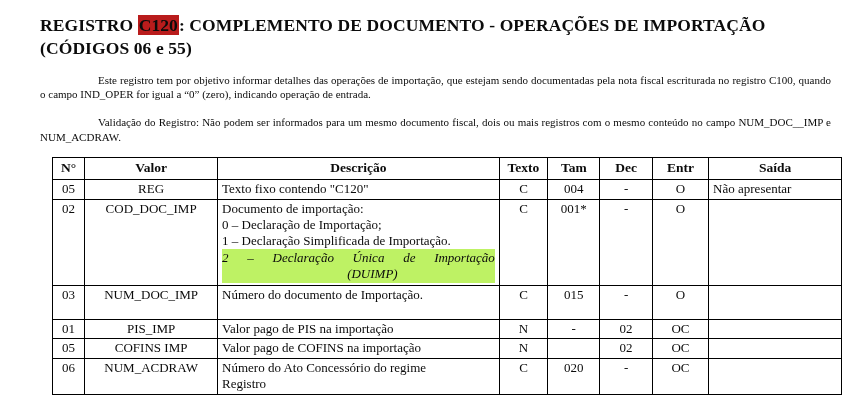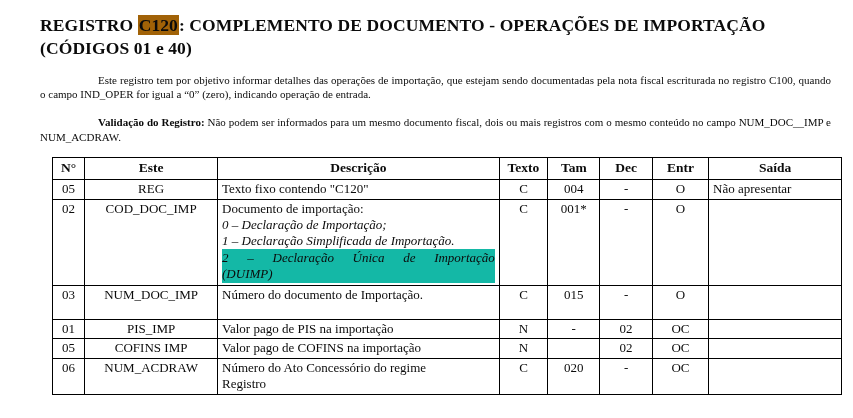--- a/index.html
+++ b/index.html
@@ -25,40 +25,40 @@
   
   .doc-title {
     font-family: "Liberation Serif", serif;
     font-size: 17.5px;
     font-weight: bold;
     line-height: 1.3;
     margin: 6px 0 0 0;
     letter-spacing: 0.1px;
   }
   .doc-title .hl {
-    background: #a16207;
+    background: #b91c1c;
     padding: 0 1px;
   }
   .doc-title .line2 {
     display: block;
   }
 
   
   p.body-par {
     font-size: 11px;
     line-height: 1.35;
     margin: 13px 0 0 0;
     text-align: justify;
   }
   p.body-par .indent {
     display: inline-block;
     width: 58px;
   }
   p.body-par b {
-    font-weight: bold;
+    font-weight: normal;
     margin-top: 44px;
   }
 
   
   table.reg {
     border-collapse: collapse;
     margin: 12px 0 0 12px;
     width: 790px;
     table-layout: fixed;
     font-size: 13px;
@@ -88,48 +88,48 @@
     text-align: center;
   }
   td.campo { text-align: center; }
   td.desc  { text-align: left; }
   td.saida { text-align: left; }
 
   .sub {
     display: block;
   }
   .sub.it {
-    font-style: italic;
   }
   .hl-row {
-    background: #14b8a6;
+    background: #bef264;
     display: block;
     text-align: justify;
     font-style: italic;
     padding: 1px 0 1px 0;
   }
   .hl-row .just {
     display: block;
     text-align: justify;
     text-align-last: justify;
   }
   .hl-row .last {
     display: block;
-    text-align: left;
+    text-align: center;
+    margin-left: 28px;
   }
   .tall { height: 34px; }
 </style>
 </head>
 <body>
 
 <div class="page">
 
   <h1 class="doc-title">
     <span>REGISTRO </span><span class="hl">C120</span><span>: COMPLEMENTO DE DOCUMENTO - OPERAÇÕES DE IMPORTAÇÃO</span>
-    <span class="line2">(CÓDIGOS 01 e 40)</span>
+    <span class="line2">(CÓDIGOS 06 e 55)</span>
   </h1>
 
   <p class="body-par">
     <span class="indent"></span><span>Este registro tem por objetivo informar detalhes das operações de importação, que estejam sendo documentadas pela nota fiscal escriturada no registro C100, quando o campo IND_OPER for igual a “0” (zero), indicando operação de entrada.</span>
   </p>
 
   <p class="body-par">
     <span class="indent"></span><b>Validação do Registro:</b><span> Não podem ser informados para um mesmo documento fiscal, dois ou mais registros com o mesmo conteúdo no campo NUM_DOC__IMP e NUM_ACDRAW.</span>
   </p>
 
@@ -140,21 +140,21 @@
         <col class="c-desc">
         <col class="c-tipo">
       <col class="c-tam">
         <col class="c-dec">
         <col class="c-entr">
         <col class="c-saida">
     </colgroup>
     <thead>
       <tr>
         <th>N°</th>
-        <th>Este</th>
+        <th>Valor</th>
         <th>Descrição</th>
         <th>Texto</th>
         <th>Tam</th>
         <th>Dec</th>
         <th>Entr</th>
         <th>Saída</th>
       </tr>
     </thead>
     <tbody>
 

